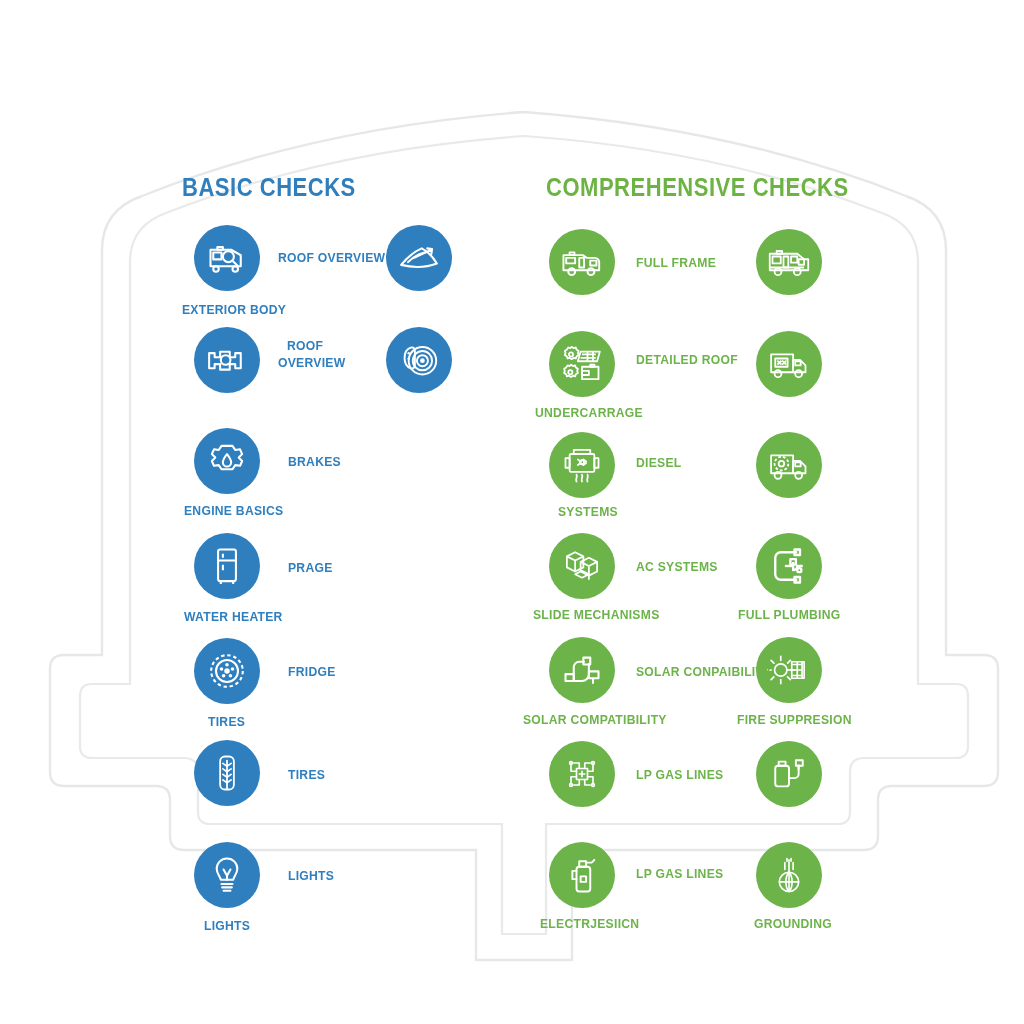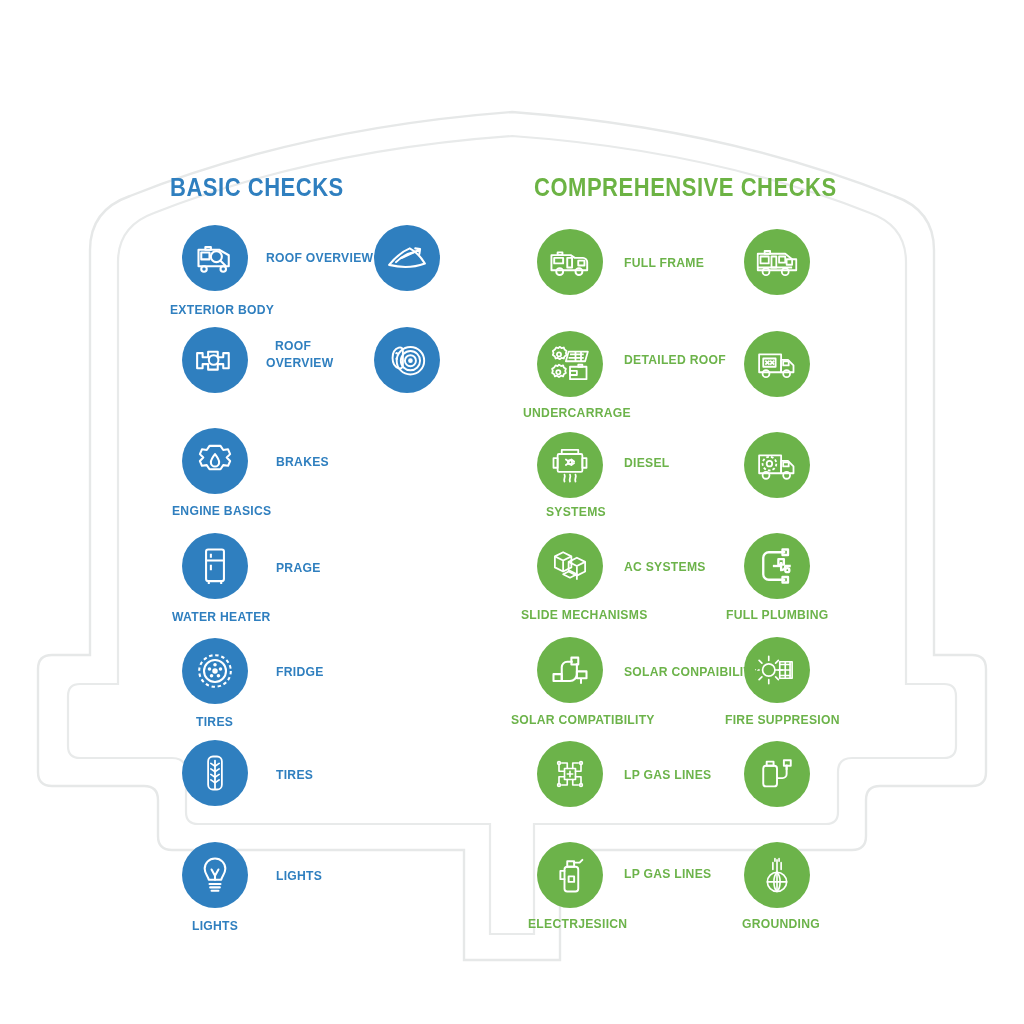--- a/index.html
+++ b/index.html
@@ -3,21 +3,21 @@
 <meta charset="utf-8">
 <style>
   html,body{margin:0;padding:0;}
   body{
     width:1024px;height:1024px;
     background:#ffffff;
     font-family:"Liberation Sans", sans-serif;
     overflow:hidden;
     position:relative;
   }
-  #stage{position:absolute;left:0;top:0;width:844px;height:1024px;}
+  #stage{position:absolute;left:12px;top:0;width:844px;height:1024px;}
 
   
   #outline{position:absolute;left:0;top:0;width:1024px;height:1024px;pointer-events:none;}
 
   .col-title{
     position:absolute;
     font-weight:bold;
     font-size:25px;
     letter-spacing:0.6px;
     font-stretch:condensed;

